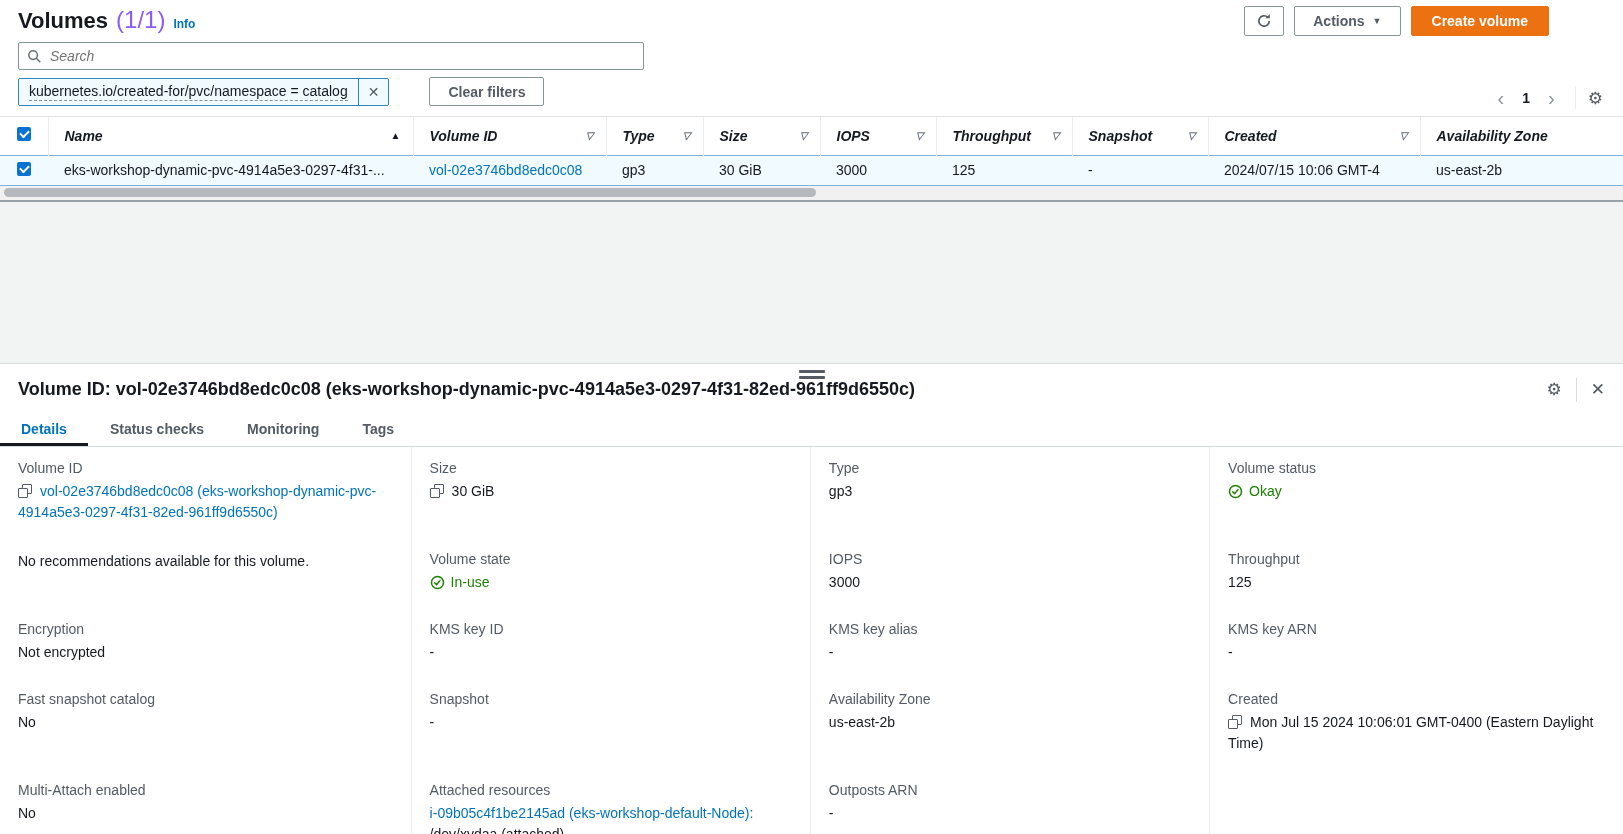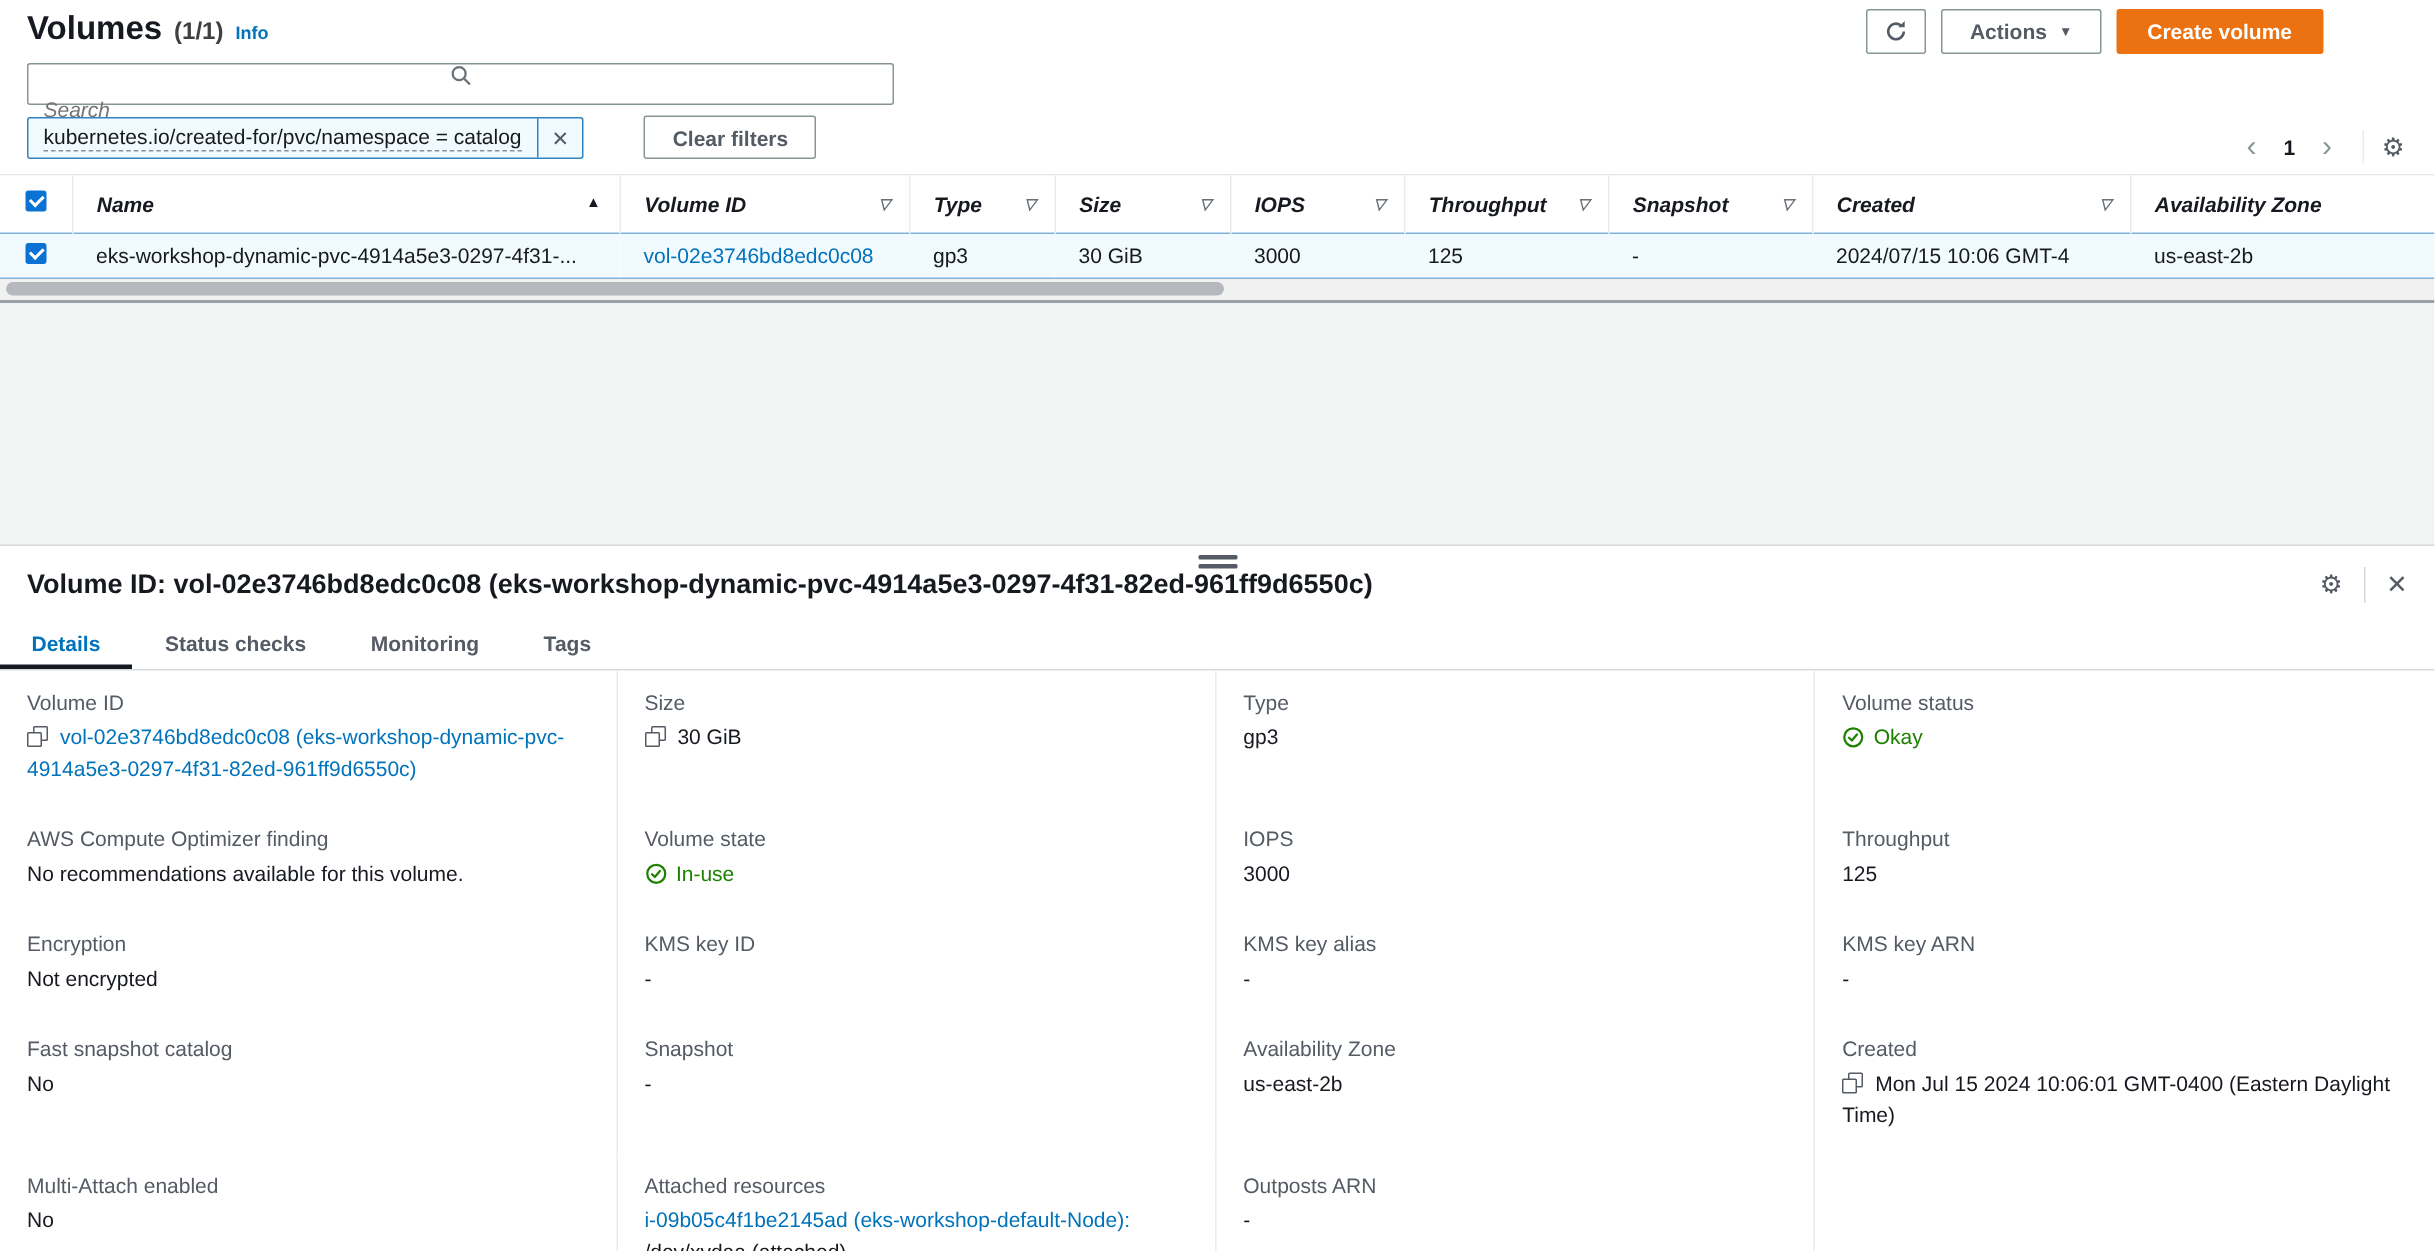--- a/index.html
+++ b/index.html
@@ -8,33 +8,33 @@
     font-family: "Liberation Sans", sans-serif;
     color:#16191f; background:#fff;
     width:1623px; height:834px; overflow:hidden; font-size:14px;
   }
   .page { position:relative; width:1623px; height:834px; }
 
   
   .topbar { display:flex; justify-content:space-between; align-items:flex-start; padding:6px 74px 0 18px; }
   .title-wrap { display:flex; align-items:baseline; gap:8px; }
   .page-title { font-size:22px; font-weight:bold; color:#16191f; }
-  .page-count { font-size:16px; font-weight:bold; color:#404040; }
+  .page-count { font-size:24px; font-weight:normal; color:#8b5cf6; }
   .info-link { font-size:12px; font-weight:bold; color:#0073bb; cursor:pointer; }
   .top-buttons { display:flex; gap:10px; align-items:flex-end;padding-left:46px; }
   .btn { border:1px solid #879596; background:#fff; border-radius:2px; padding:4px 18px;
          font-weight:bold; color:#545b64; font-size:14px; display:flex; align-items:center; gap:8px; cursor:pointer; height:30px; }
   .btn-icon { padding:4px 11px; }
   .btn-primary { background:#ec7211; border-color:#ec7211; color:#fff; padding:4px 20px; }
   .caret { font-size:9px; line-height:1; }
 
   
   .controls-zone { position:relative; padding:0 18px; }
-  .search-box { margin-top:6px; width:578px; height:28px; border:1px solid #879596; border-radius:2px;
-                display:flex; align-items:center; padding:0 8px; gap:6px; background:#fff;flex-direction:column; }
+  .search-box { margin-top:6px; width:626px; height:28px; border:1px solid #879596; border-radius:2px;
+                display:flex; align-items:center; padding:0 8px; gap:6px; background:#fff; }
   .search-box input { border:none; outline:none; width:100%; font-size:14px; font-style:italic; color:#687078;
                       font-family:"Liberation Sans",sans-serif; background:transparent; }
   .filter-row { margin-top:7px; display:flex; align-items:center; }
   .filter-token { display:flex; align-items:stretch; border:1px solid #3184c2; background:#f1faff; border-radius:2px; height:28px;text-align:center; }
   .token-text { display:flex; align-items:center; padding:0 10px; font-size:14px; color:#16191f; }
   .token-text span { border-bottom:1px dashed #87909a; line-height:17px; }
   .token-close { display:flex; align-items:center; padding:0 9px; border-left:1px solid #3184c2; color:#545b64;
                  font-size:14px; cursor:pointer; }
   .clear-filters { margin-left:40px; height:29px; }
 
@@ -273,21 +273,20 @@
       <span class="tab">Tags</span>
     </div>
 
     <div class="details-grid">
 
       <div class="cell">
         <div class="flabel">Volume ID</div>
         <div class="fvalue"><span class="copy-icon"></span><a class="link">vol-02e3746bd8edc0c08 (eks-workshop-dynamic-pvc-4914a5e3-0297-4f31-82ed-961ff9d6550c)</a></div>
       </div>
       <div class="cell">
-        <div class="flabel">AWS Compute Optimizer finding</div>
         <div class="fvalue">No recommendations available for this volume.</div>
       </div>
       <div class="cell">
         <div class="flabel">Encryption</div>
         <div class="fvalue">Not encrypted</div>
       </div>
       <div class="cell">
         <div class="flabel">Fast snapshot catalog</div>
         <div class="fvalue">No</div>
       </div>

